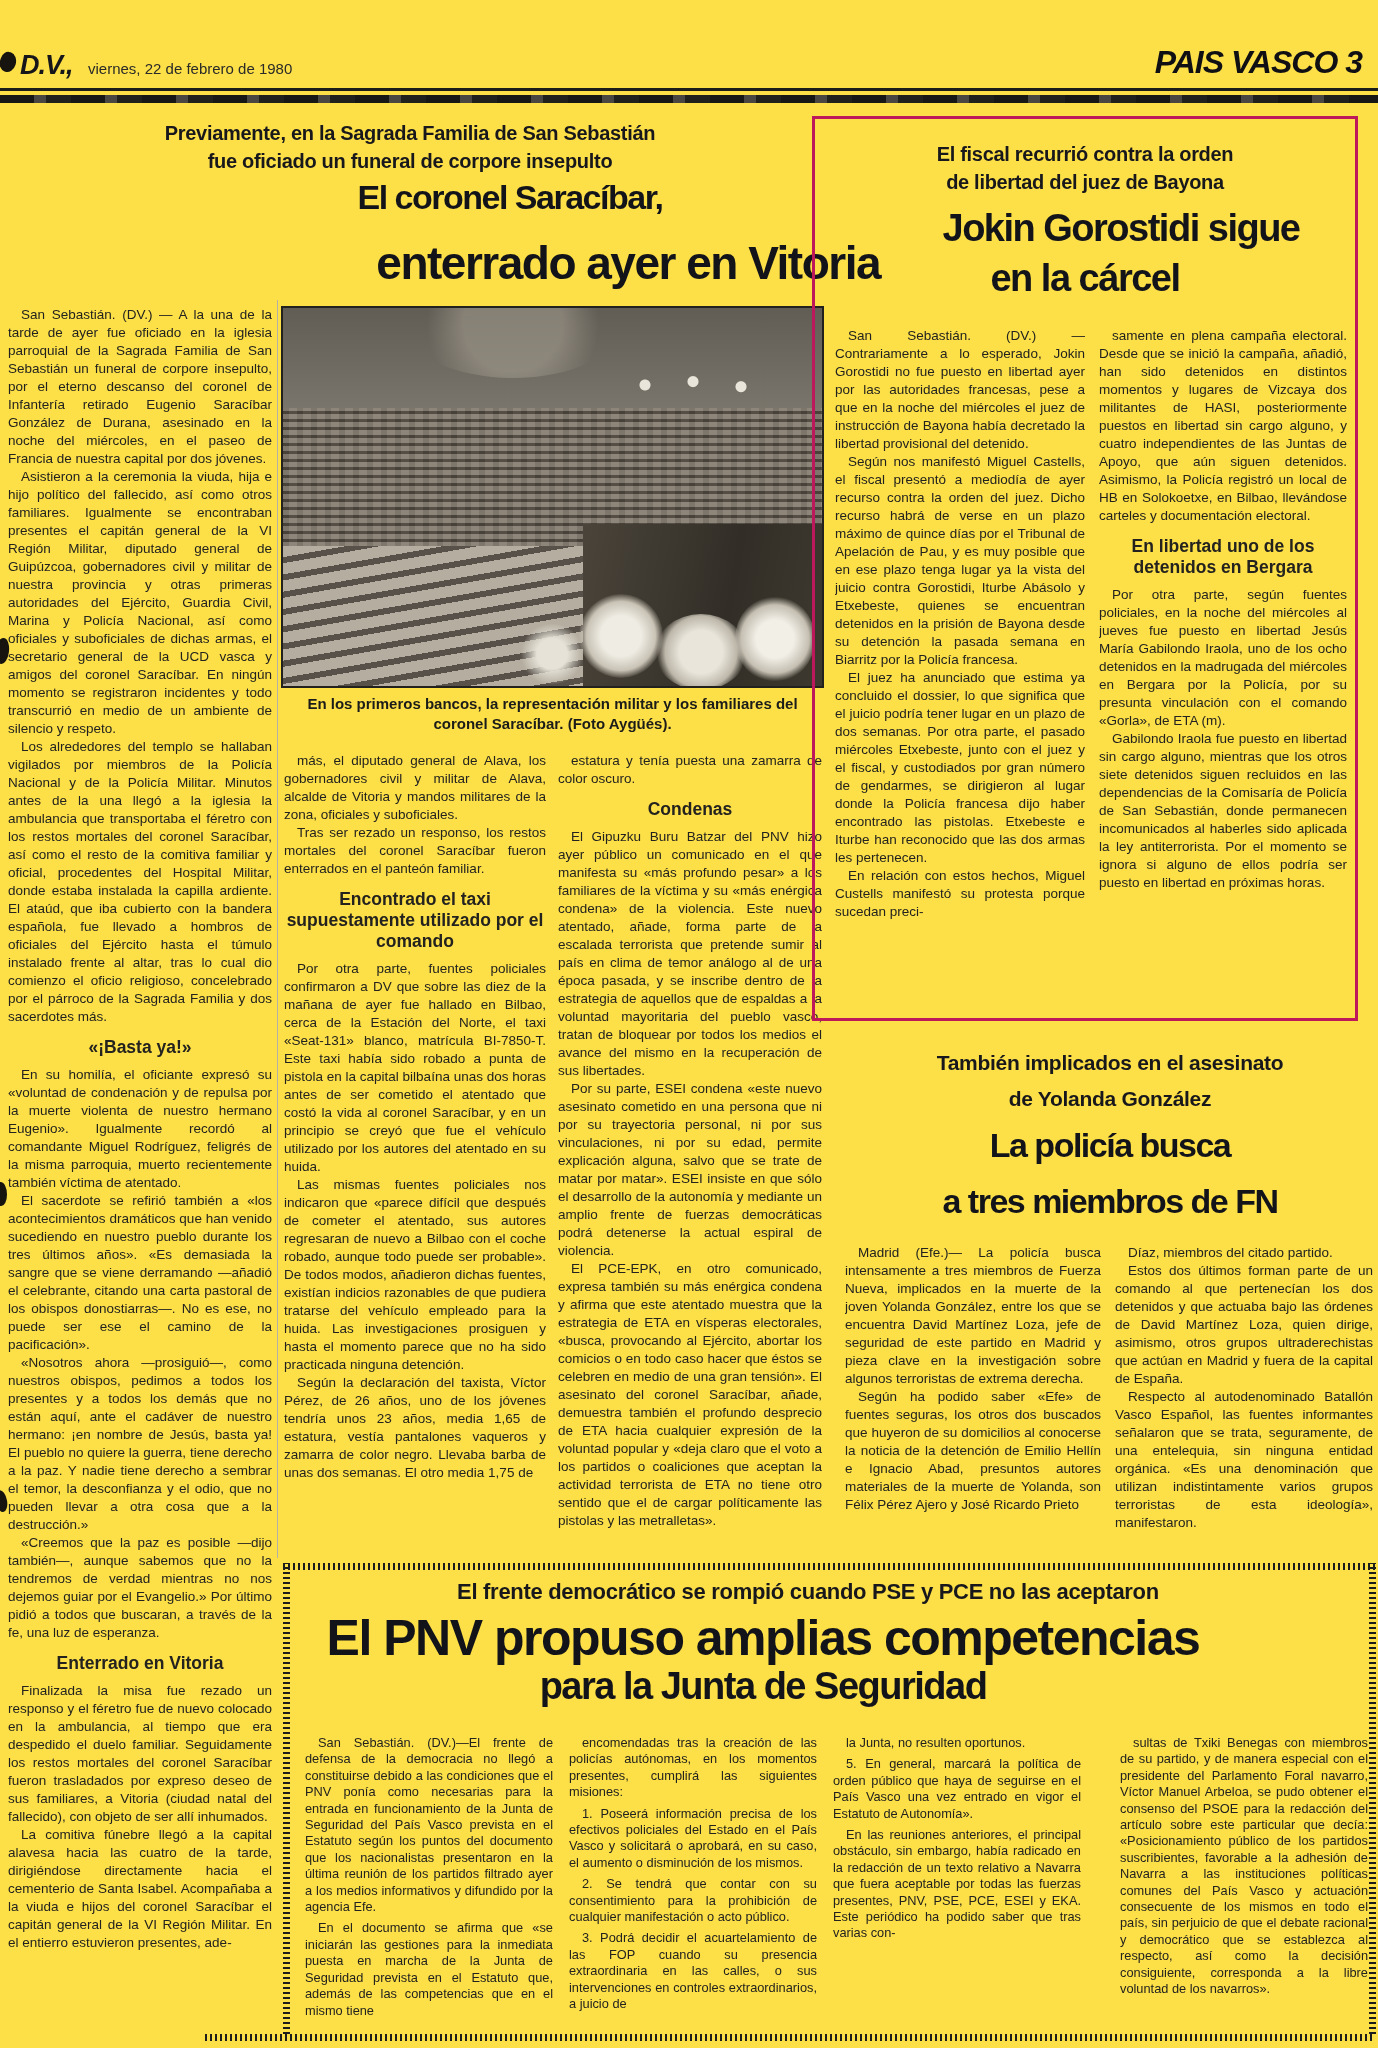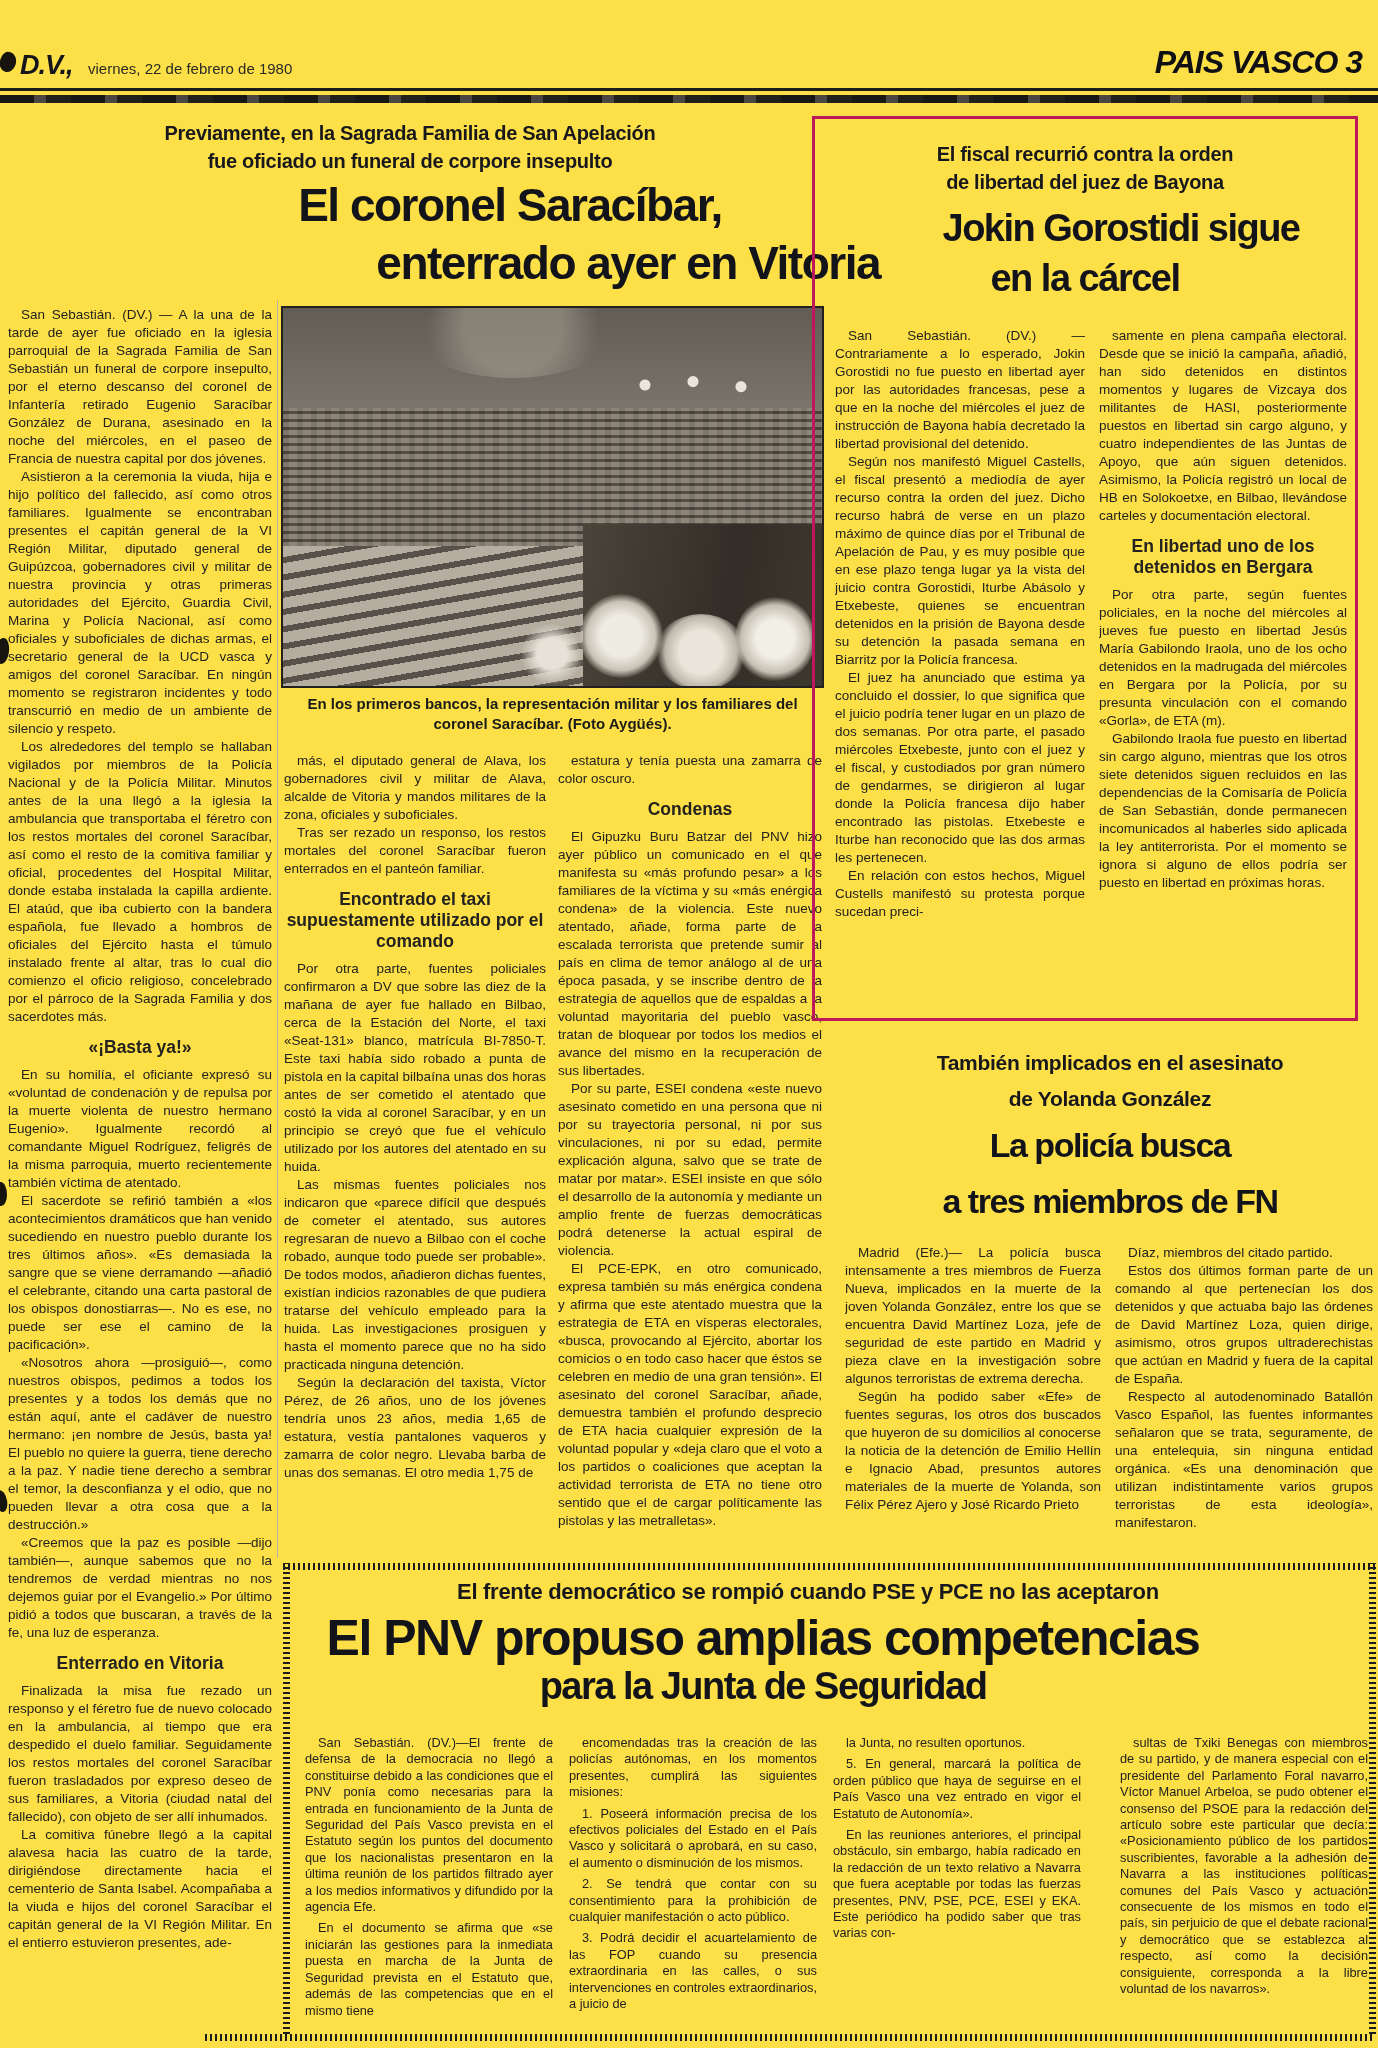--- a/index.html
+++ b/index.html
@@ -17,21 +17,21 @@
   .blob1{left:-4px;top:638px;width:13px;height:26px;transform:rotate(8deg);}
   .blob2{left:-5px;top:1182px;width:12px;height:24px;}
   .blob3{left:-4px;top:1490px;width:11px;height:22px;transform:rotate(-10deg);}
 
   
   .kicker{position:absolute;font-weight:700;text-align:center;font-size:20px;line-height:26px;letter-spacing:-.3px;color:#17171c;white-space:nowrap;}
   .headline{position:absolute;font-weight:700;text-align:center;letter-spacing:-1.5px;color:#13131a;white-space:nowrap;}
 
   .sara-k1{left:30px;top:120px;width:760px;}
   .sara-k2{left:30px;top:148px;width:760px;}
-  .sara-h1{left:140px;top:178px;width:740px;font-size:46px;}
+  .sara-h1{left:140px;top:178px;width:740px;font-size:34px;}
   .sara-h2{left:140px;top:236px;width:740px;font-size:46px;text-align:right;}
 
   
   .col{position:absolute;font-size:13.5px;line-height:18px;text-align:justify;color:#23221f;overflow:hidden;}
   .col p{margin:0;text-indent:13px;}
   .col p.subhead{text-align:center;font-weight:700;font-size:17.5px;line-height:21px;margin:11px 0 8px;text-indent:0;}
   .sara-c1{left:8px;top:306px;width:264px;height:1728px;}
   .sara-c2{left:284px;top:752px;width:262px;height:806px;}
   .sara-c3{left:558px;top:752px;width:264px;height:806px;}
   .vline{position:absolute;left:277px;top:300px;width:1px;height:1258px;background:#b5b1a6;}
@@ -96,21 +96,21 @@
   <div class="ink-blob blob1"></div>
   <div class="ink-blob blob2"></div>
   <div class="ink-blob blob3"></div>
 
   <div class="mast-brand">D.V.,</div>
   <div class="mast-date">viernes, 22 de febrero de 1980</div>
   <div class="mast-section">PAIS VASCO 3</div>
   <div class="rule-a"></div>
   <div class="rule-b"></div>
 
-  <div class="kicker sara-k1">Previamente, en la Sagrada Familia de San Apelación</div>
+  <div class="kicker sara-k1">Previamente, en la Sagrada Familia de San Sebastián</div>
   <div class="kicker sara-k2">fue oficiado un funeral de corpore insepulto</div>
   <div class="headline sara-h1">El coronel Saracíbar,</div>
   <div class="headline sara-h2">enterrado ayer en Vitoria</div>
 
   <div class="photo">
     <div class="ph-wall"></div>
     <div class="ph-arch"></div>
     <div class="ph-candles"></div>
     <div class="ph-crowd"></div>
     <div class="ph-pews"></div>

